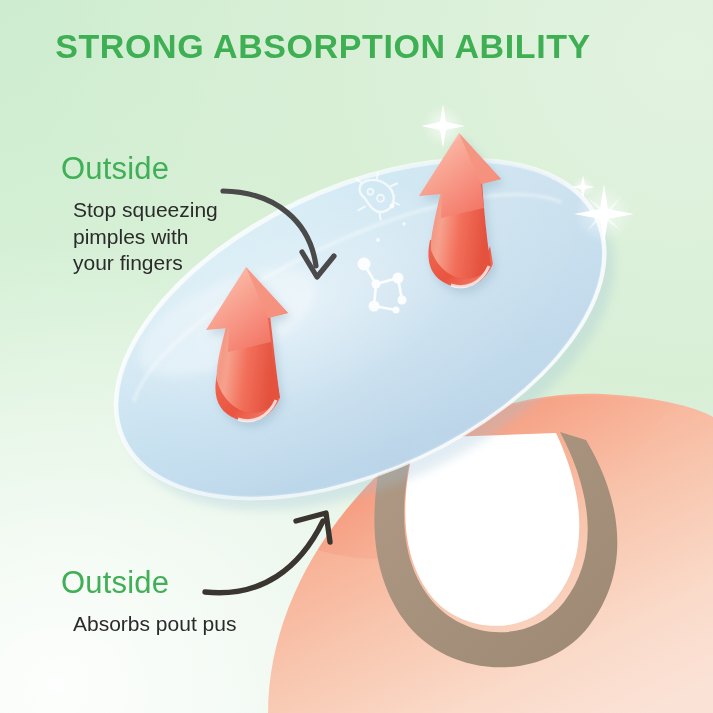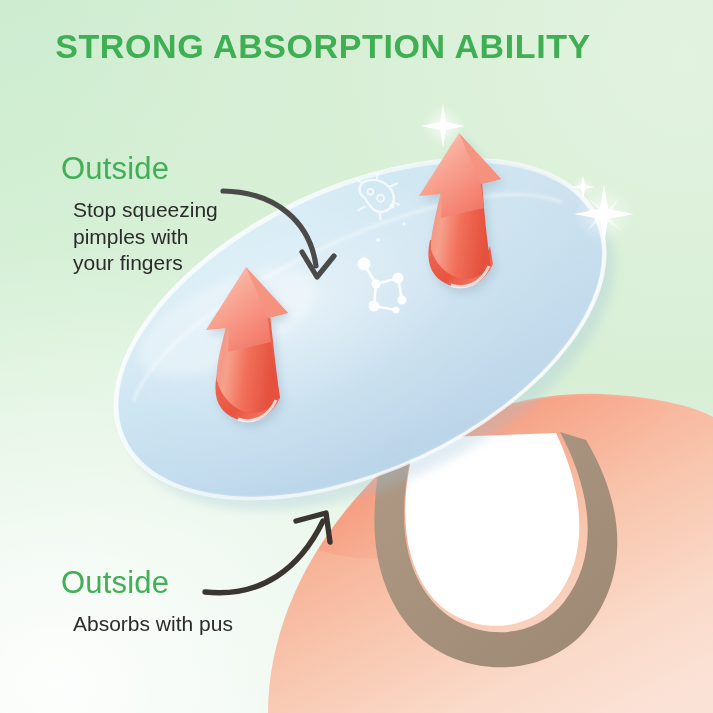--- a/index.html
+++ b/index.html
@@ -382,16 +382,16 @@
 
   <div class="callout" id="callout-outside">
     <div class="head">Outside</div>
     <div class="body">Stop squeezing
 pimples with
 your fingers</div>
   </div>
 
   <div class="callout" id="callout-inside">
     <div class="head">Outside</div>
-    <div class="body">Absorbs with pus</div>
+    <div class="body">Absorbs pout pus</div>
   </div>
 
 </div>
 
 </body></html>

